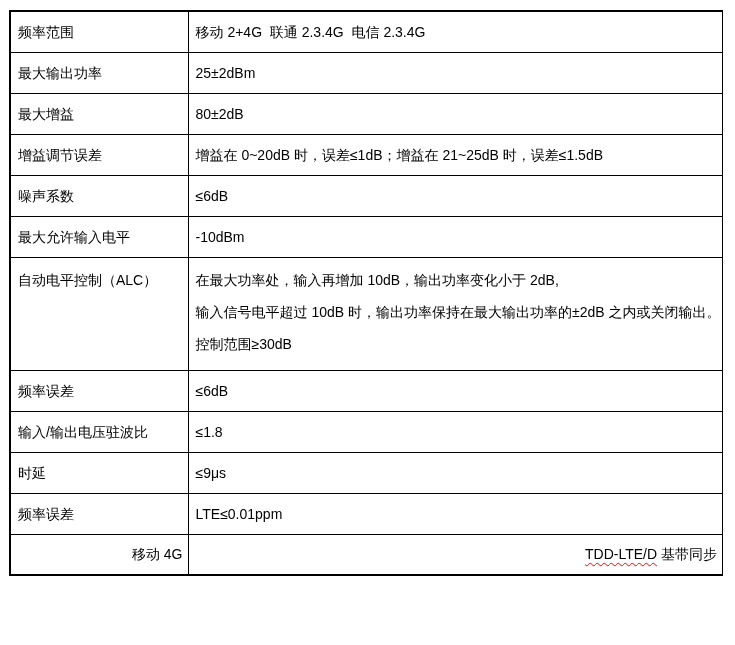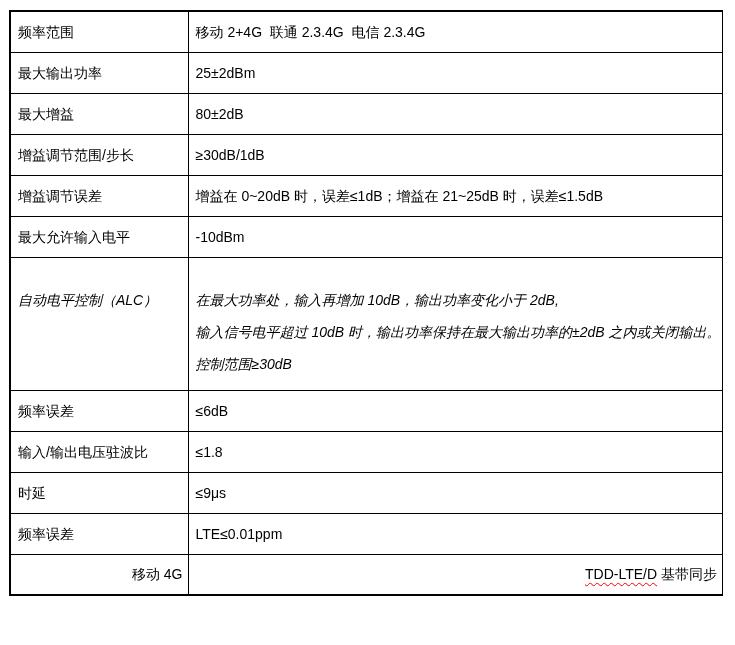--- a/index.html
+++ b/index.html
@@ -47,24 +47,23 @@
   table.spec-table tr:last-child td { border-bottom-width: 2px; text-align: right; }
   table.spec-table tr td:first-child { border-left-width: 2px; }
   table.spec-table tr td:last-child { border-right-width: 1px; }
   table.spec-table tr:first-child td { border-top-width: 2px; }
   p.value-line, p.label-line {
     margin: 0;
     line-height: 20px;
     white-space: pre;
   }
   tr.multi td {
-    padding-top: 32px;
+    padding-top: 12px;
     padding-bottom: 16px;
     vertical-align: top;
-    font-style: italic;
   }
   tr.multi p.value-line + p.value-line { margin-top: 12px; }
   .spell-error {
     text-decoration-line: underline;
     text-decoration-style: wavy;
     text-decoration-color: var(--squiggle);
     text-decoration-thickness: 1px;
     text-underline-offset: 3px;
     margin-left: 42px;
   }
@@ -98,32 +97,32 @@
         <tr>
           <td>
             <p class="label-line">最大增益</p>
           </td>
           <td>
             <p class="value-line">80±2dB</p>
           </td>
         </tr>
         <tr>
           <td>
-            <p class="label-line">增益调节范围/步长</p>
+            <p class="label-line">增益调节误差</p>
           </td>
           <td>
-            <p class="value-line">≥30dB/1dB</p>
+            <p class="value-line">增益在 0~20dB 时，误差≤1dB；增益在 21~25dB 时，误差≤1.5dB</p>
           </td>
         </tr>
         <tr>
           <td>
-            <p class="label-line">增益调节误差</p>
+            <p class="label-line">噪声系数</p>
           </td>
           <td>
-            <p class="value-line">增益在 0~20dB 时，误差≤1dB；增益在 21~25dB 时，误差≤1.5dB</p>
+            <p class="value-line">≤6dB</p>
           </td>
         </tr>
         <tr>
           <td>
             <p class="label-line">最大允许输入电平</p>
           </td>
           <td>
             <p class="value-line">-10dBm</p>
           </td>
         </tr>

